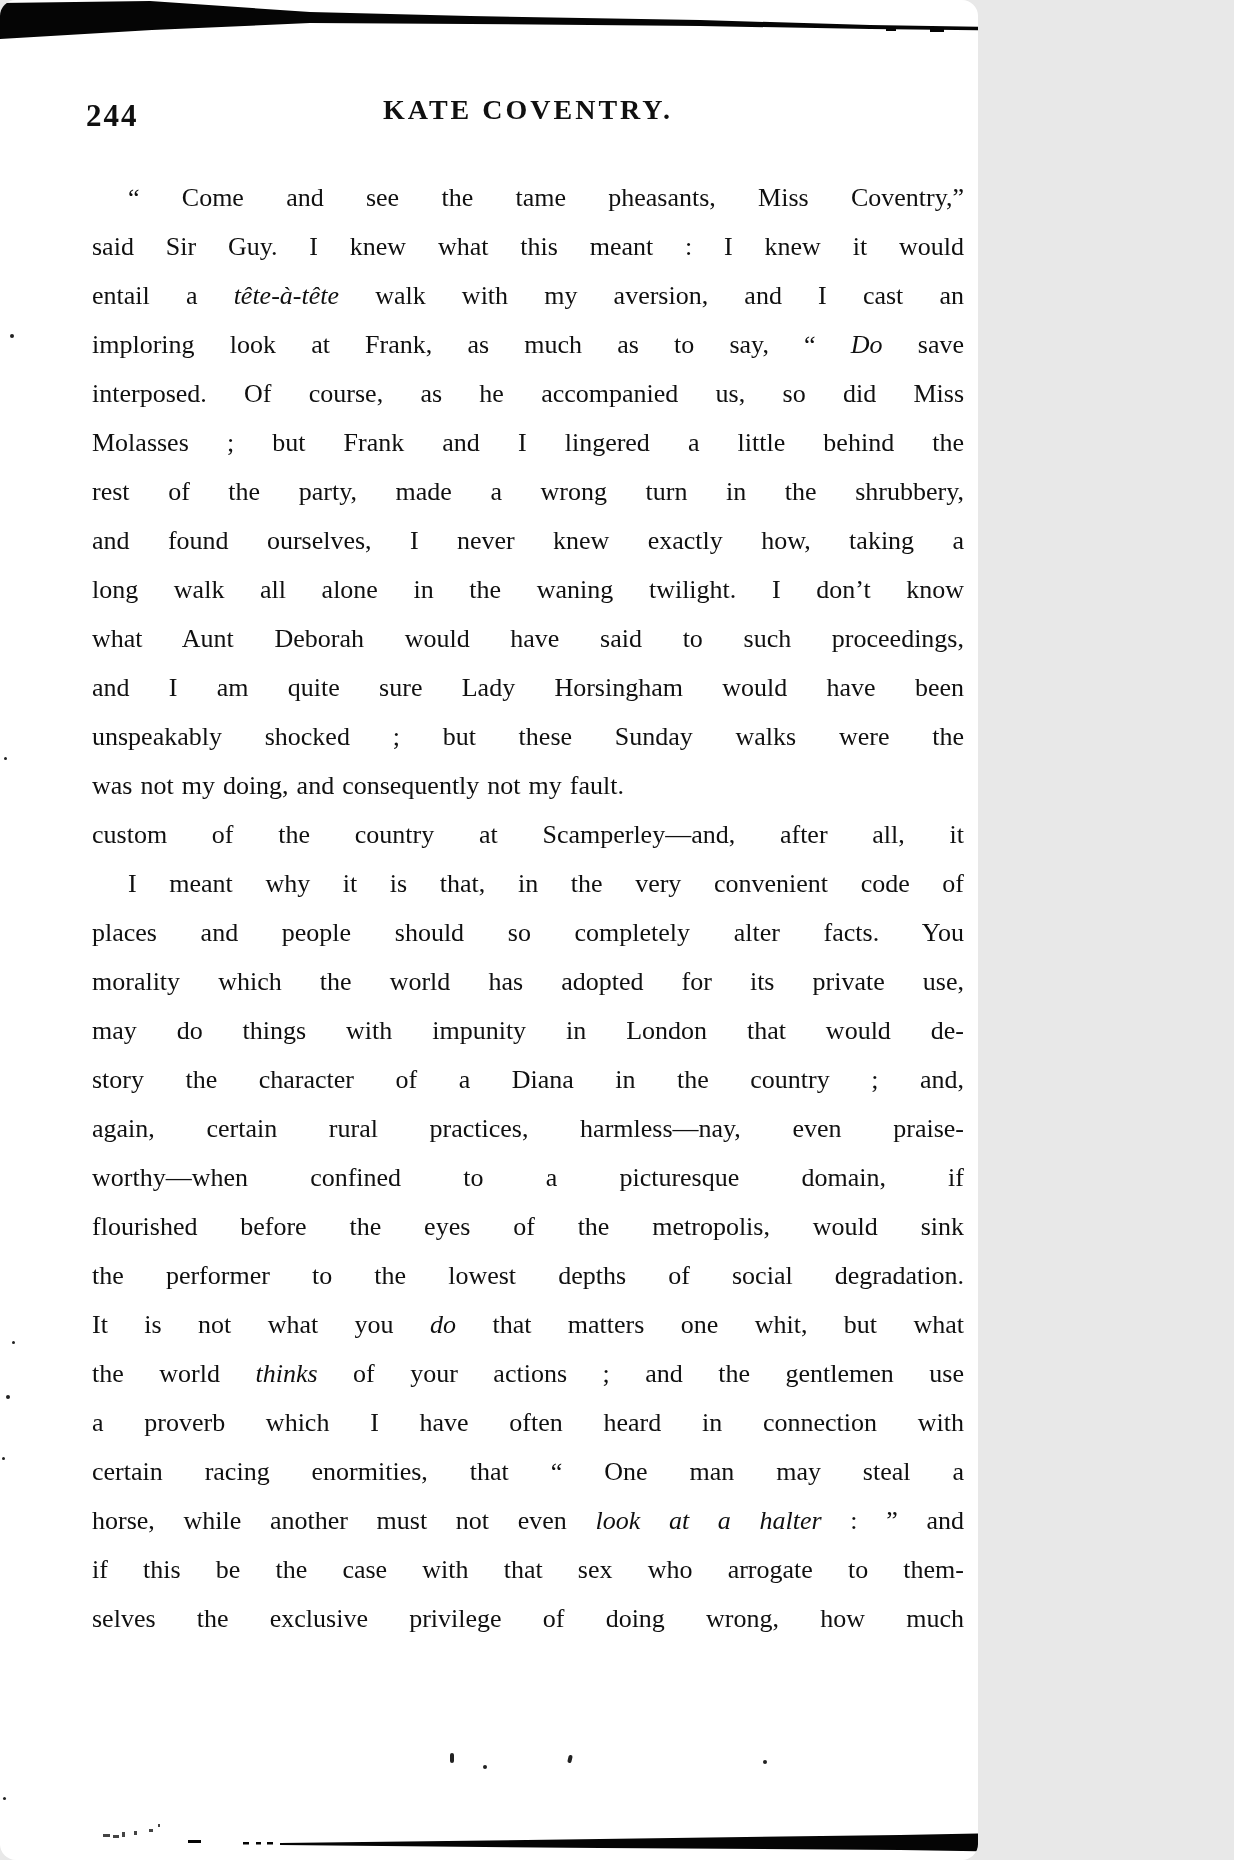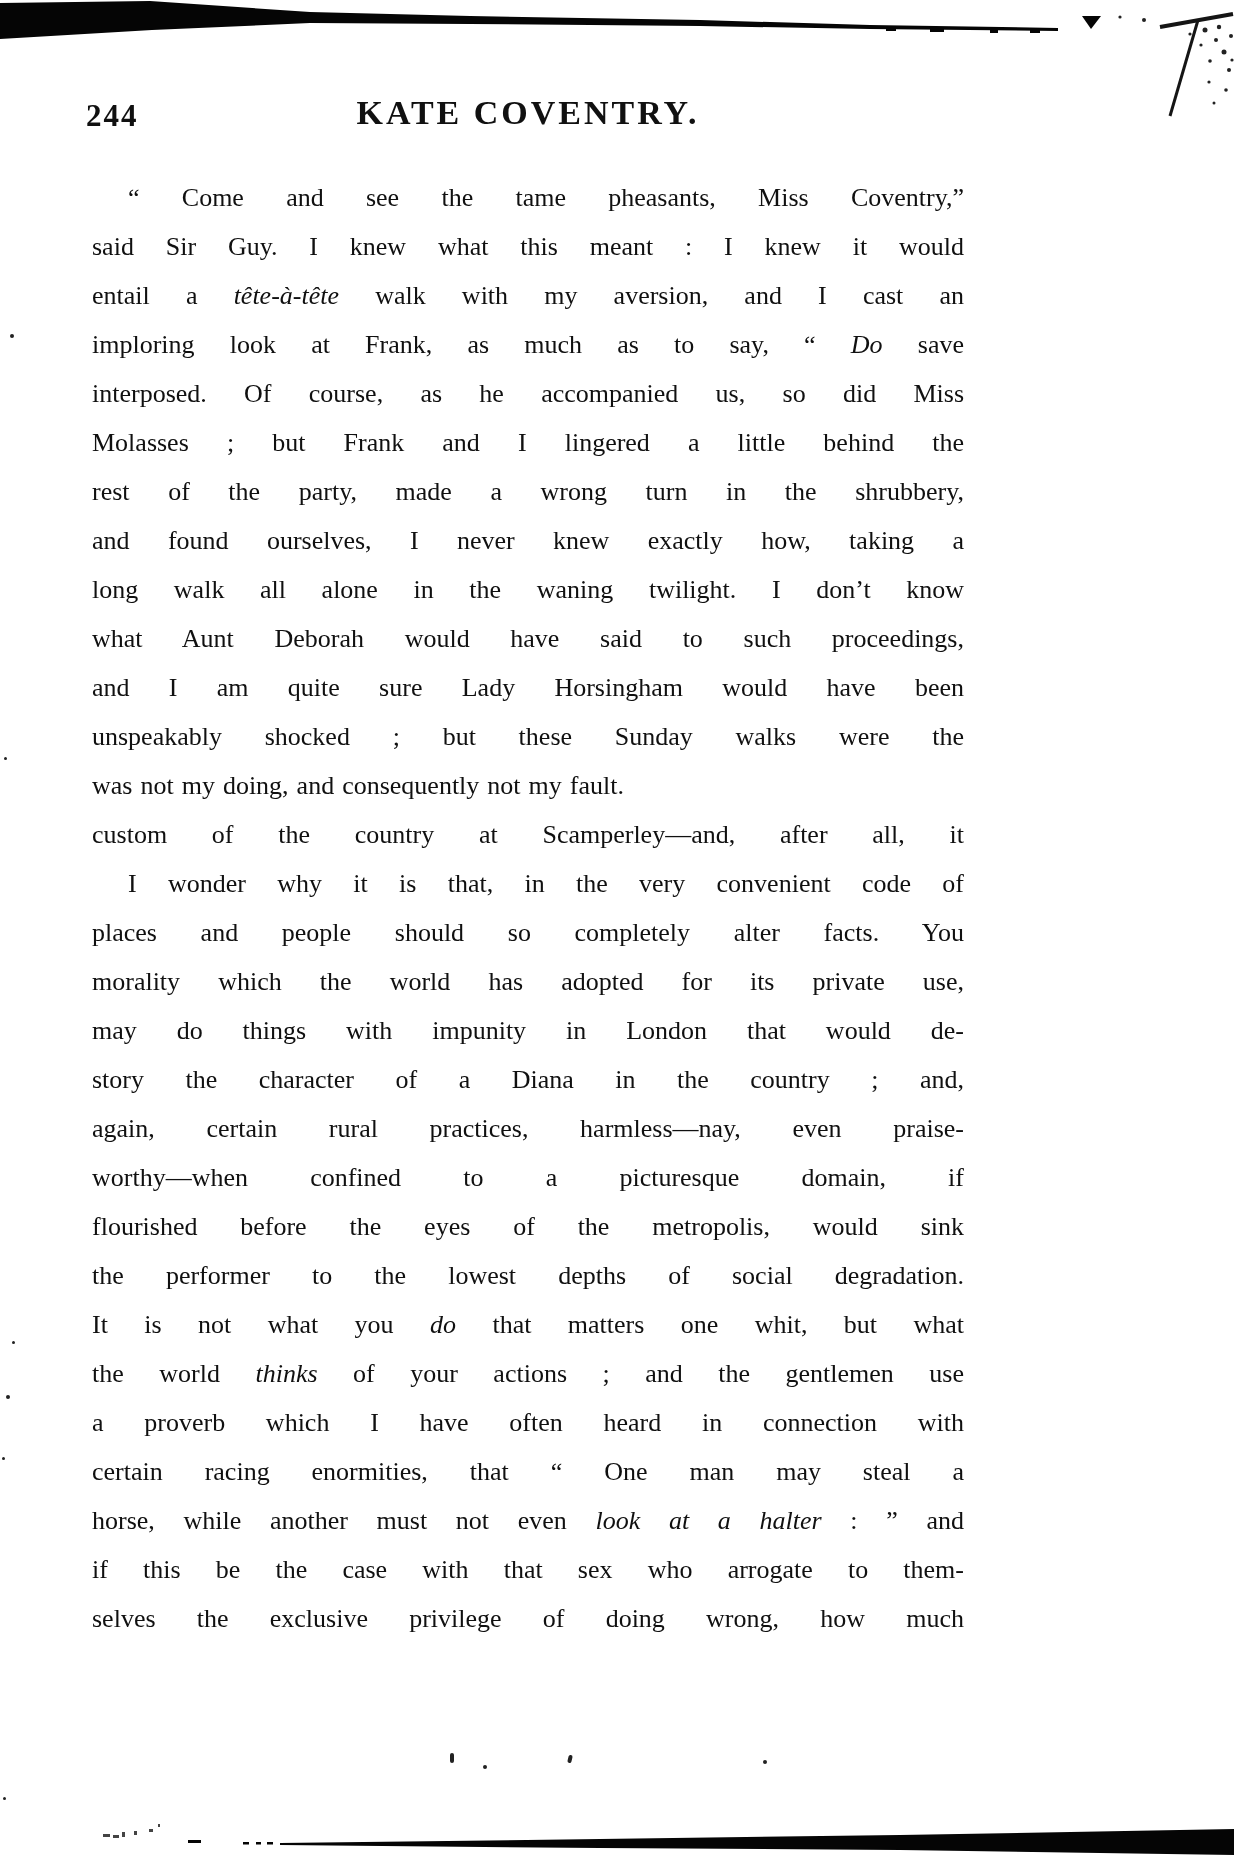--- a/index.html
+++ b/index.html
@@ -1,32 +1,33 @@
 <!DOCTYPE html>
 <html><head>
 <meta charset="utf-8">
 <title>Scanned book page</title>
 <style>
   html,body { margin:0; padding:0; background:#e8e8e8; }
   .page {
     position:relative;
-    width:1234px; height:1860px;
+    width:978px; height:1860px;
     background:#ffffff;
     overflow:hidden;
     font-family:"Liberation Serif","DejaVu Serif",serif;
     color:#101010;
+    border-radius:16px;
   }
   .folio {
     position:absolute; left:86px; top:98px;
     font-size:31px; font-weight:700; letter-spacing:2px;
   }
   .running-head {
     position:absolute; left:92px; top:94px; width:872px;
     text-align:center;
-    font-size:34px; font-weight:700; letter-spacing:3px;
+    font-size:28px; font-weight:700; letter-spacing:3px;
   }
   .body-text {
     position:absolute; left:92px; top:173px; width:872px;
     font-size:26px; line-height:49px;
     word-spacing:1.5px;
   }
   .line {
     height:49px;
     text-align:justify;
     -moz-text-align-last:justify;
@@ -91,21 +92,21 @@
       <div class="line"><span>interposed.  Of course, as he accompanied us, so did Miss</span></div>
       <div class="line"><span>Molasses ;  but Frank and I lingered a little behind the</span></div>
       <div class="line"><span>rest of the party, made a wrong turn in the shrubbery,</span></div>
       <div class="line"><span>and found ourselves, I never knew exactly how, taking a</span></div>
       <div class="line"><span>long walk all alone in the waning twilight.  I don’t know</span></div>
       <div class="line"><span>what Aunt Deborah would have said to such proceedings,</span></div>
       <div class="line"><span>and I am quite sure Lady Horsingham would have been</span></div>
       <div class="line"><span>unspeakably shocked ;  but these Sunday walks were the</span></div>
       <div class="line noj"><span>was not my doing, and consequently not my fault.</span></div>
       <div class="line"><span>custom of the country at Scamperley—and, after all, it</span></div>
-      <div class="line indent"><span>I wonder why it is that, in the very convenient code of</span></div>
+      <div class="line indent"><span>I meant why it is that, in the very convenient code of</span></div>
       <div class="line"><span>places and people should so completely alter facts.  You</span></div>
       <div class="line"><span>morality which the world has adopted for its private use,</span></div>
       <div class="line"><span>may do things with impunity in London that would de-</span></div>
       <div class="line"><span>story the character of a Diana in the country ;  and,</span></div>
       <div class="line"><span>again, certain rural practices, harmless—nay, even praise-</span></div>
       <div class="line"><span>worthy—when confined to a picturesque domain, if</span></div>
       <div class="line"><span>flourished before the eyes of the metropolis, would sink</span></div>
       <div class="line"><span>the performer to the lowest depths of social degradation.</span></div>
       <div class="line"><span>It is not what you </span><span class="it">do</span><span> that matters one whit, but what</span></div>
       <div class="line"><span>the world </span><span class="it">thinks</span><span> of your actions ;  and the gentlemen use</span></div>

